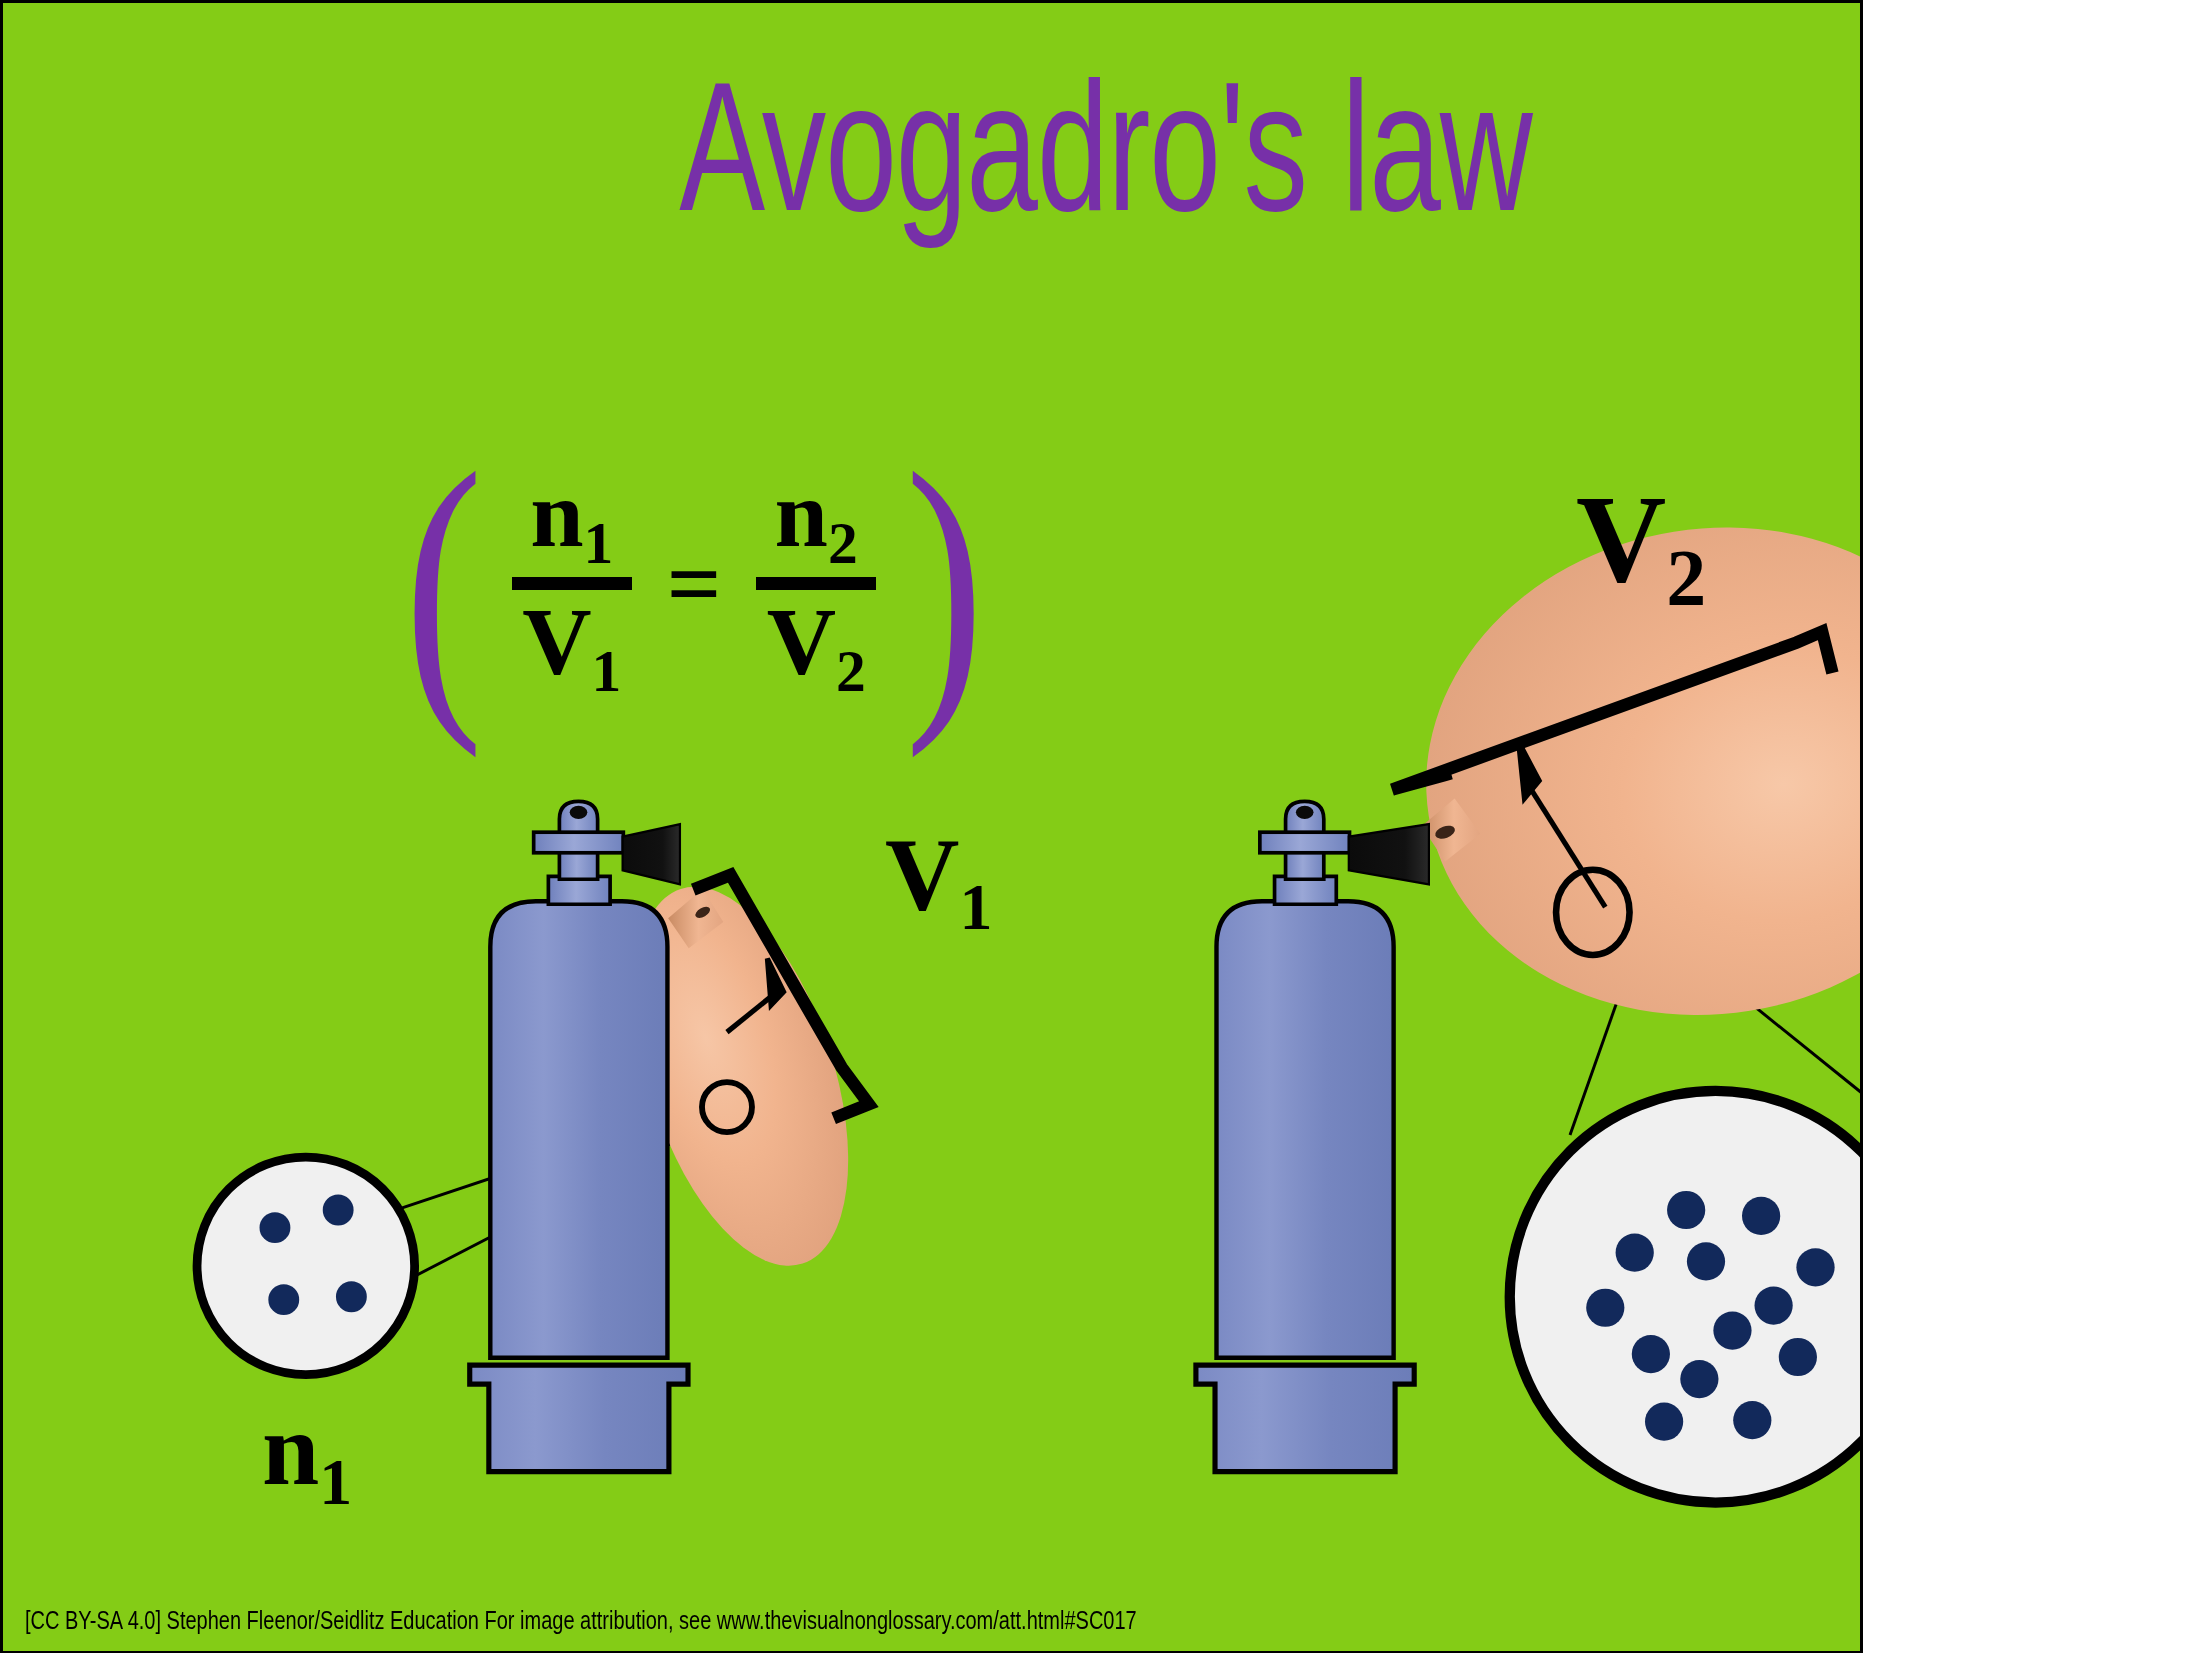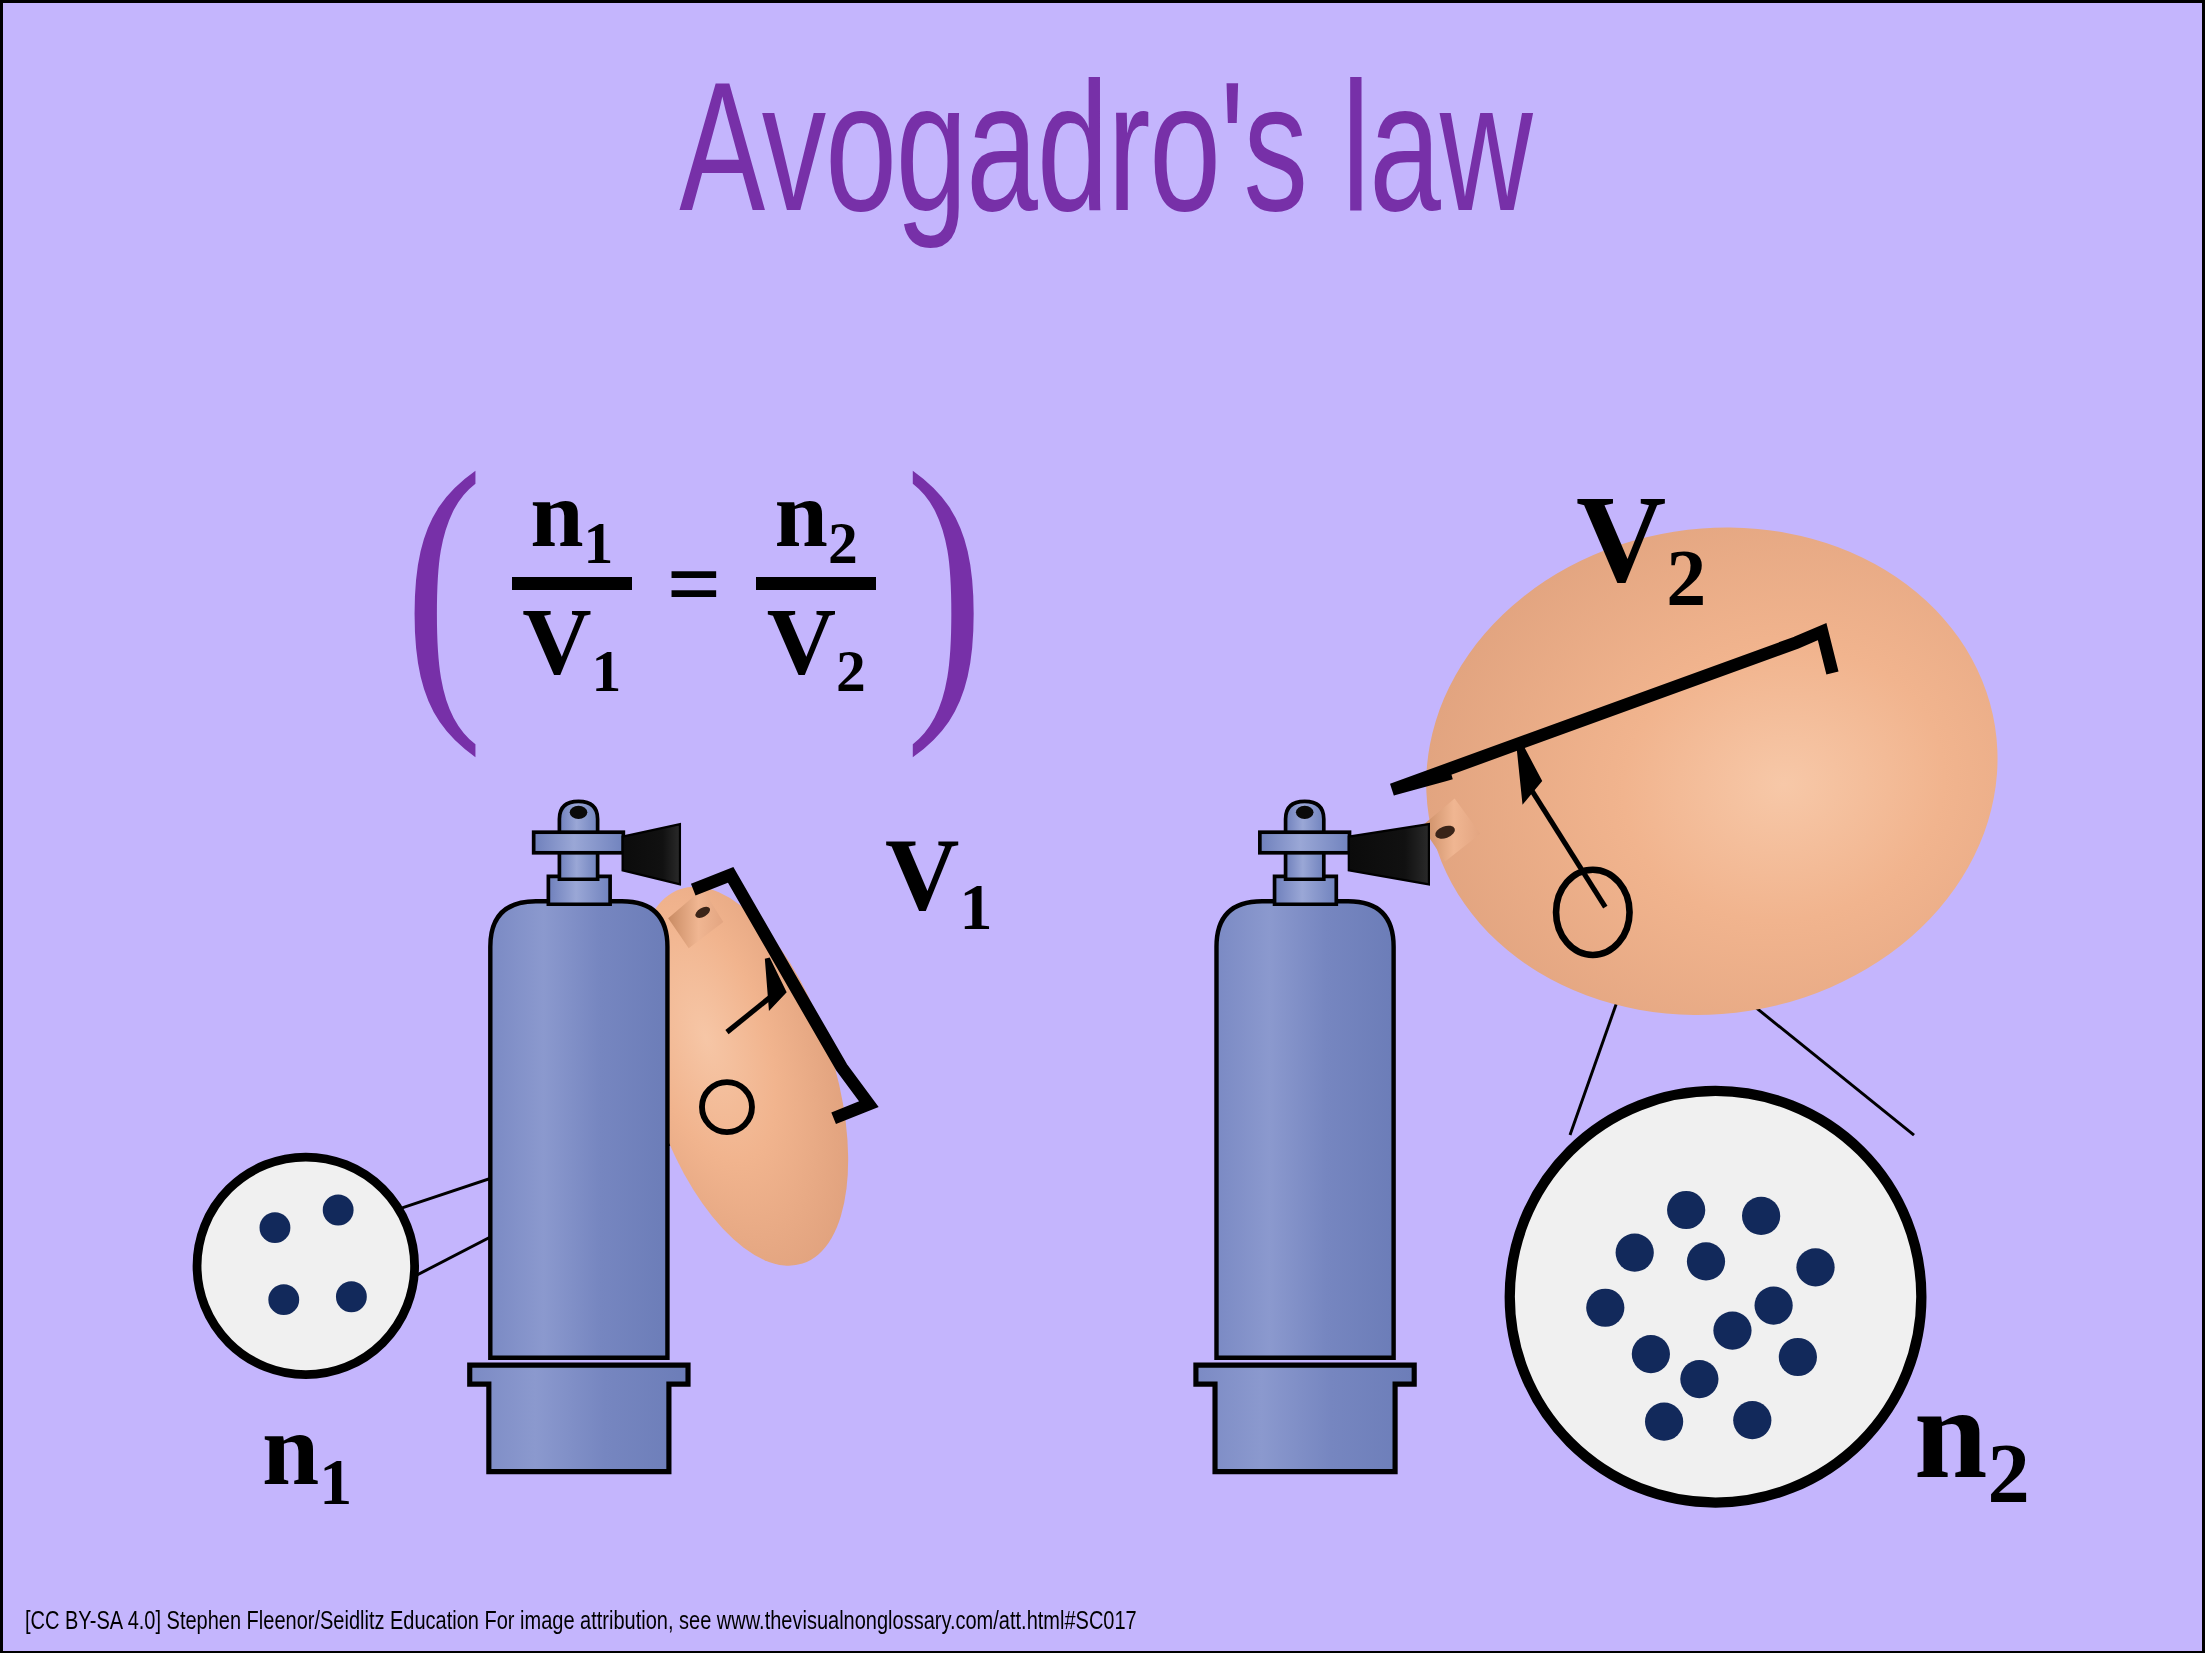--- a/index.html
+++ b/index.html
@@ -3,23 +3,23 @@
 <meta charset="utf-8">
 <title>Avogadro's law</title>
 <style>
   html, body {
     margin: 0;
     padding: 0;
     background: #ffffff;
   }
   #stage {
     position: relative;
-    width: 2205px;
+    width: 1863px;
     height: 1654px;
-    background: #c4b5fd;
+    background: #84cc16;
     box-sizing: border-box;
     border: 3.7px solid #000000;
     overflow: hidden;
     font-family: "Liberation Serif", serif;
   }
   
   #title {
     position: absolute;
     left: 0;
     top: 51px;

